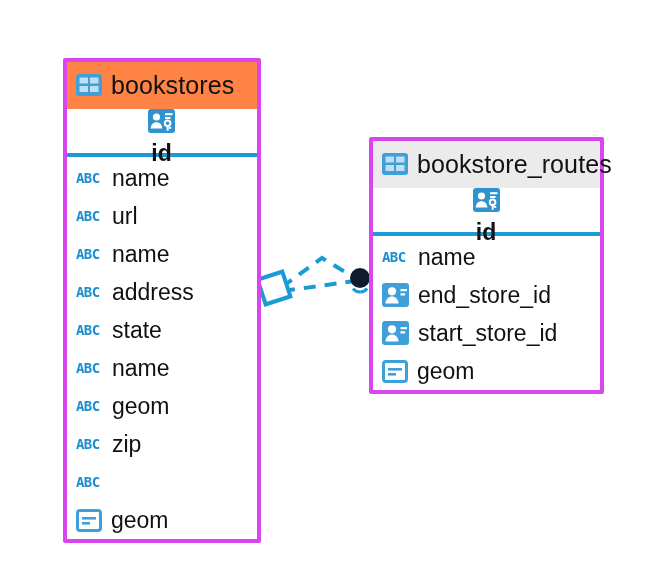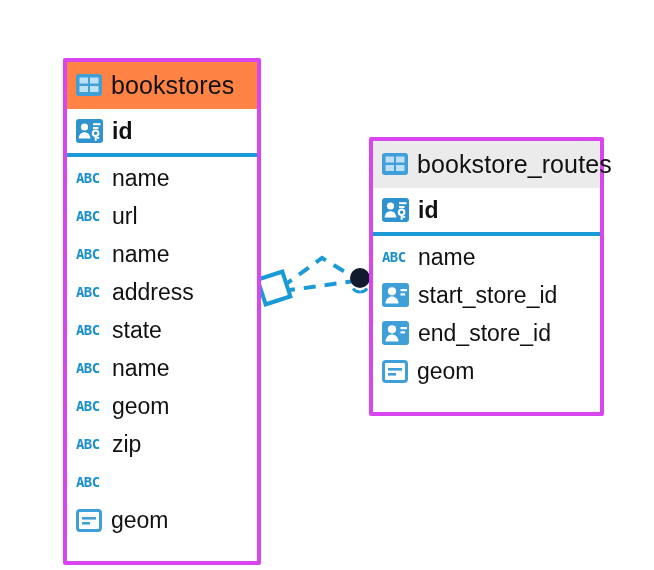--- a/index.html
+++ b/index.html
@@ -46,37 +46,38 @@
   }
   .entity-header.accent   { background: #ff8345; }
   .entity-header.neutral  { background: #ebebeb; }
 
   .pk-separator {
     height: 4px;
     background: #1a9ad7;
   }
 
   .field-list {
-    padding: 2px 0 22px 0;
+    padding: 2px 0 0 0;
   }
 
   .field-row {
     display: flex;
     align-items: center;
     gap: 9px;
     height: 38px;
     padding: 0 10px 0 9px;
     box-sizing: border-box;
     font-size: 23px;
     color: #111111;
     white-space: nowrap;
   }
   .field-row.pk {
     font-weight: bold;
     height: 44px;
+    flex-direction: column;
   }
   .field-name { line-height: 1; }
 
   
   .icon {
     flex: 0 0 auto;
     display: inline-block;
     line-height: 0;
   }
   .icon svg { display: block; }
@@ -261,34 +262,34 @@
       <div class="field-row">
         <span class="icon">
           <svg width="27" height="24" viewBox="0 0 27 24">
             <rect x="0" y="0" width="27" height="24" rx="3" fill="#3f9fd8"></rect>
             <circle cx="10" cy="8.3" r="4.1" fill="#ffffff"></circle>
             <path d="M3.4 20.5c0.5-4.6 3.4-6.9 6.6-6.9s6.1 2.3 6.6 6.9z" fill="#ffffff"></path>
             <rect x="18.5" y="6" width="6.5" height="2.2" fill="#ffffff"></rect>
             <rect x="18.5" y="10.3" width="4.6" height="2.2" fill="#ffffff"></rect>
           </svg>
         </span>
-        <span class="field-name">start_store_id</span>
+        <span class="field-name">end_store_id</span>
       </div>
 
       <div class="field-row">
         <span class="icon">
           <svg width="27" height="24" viewBox="0 0 27 24">
             <rect x="0" y="0" width="27" height="24" rx="3" fill="#3f9fd8"></rect>
             <circle cx="10" cy="8.3" r="4.1" fill="#ffffff"></circle>
             <path d="M3.4 20.5c0.5-4.6 3.4-6.9 6.6-6.9s6.1 2.3 6.6 6.9z" fill="#ffffff"></path>
             <rect x="18.5" y="6" width="6.5" height="2.2" fill="#ffffff"></rect>
             <rect x="18.5" y="10.3" width="4.6" height="2.2" fill="#ffffff"></rect>
           </svg>
         </span>
-        <span class="field-name">end_store_id</span>
+        <span class="field-name">start_store_id</span>
       </div>
 
       <div class="field-row">
         <span class="icon">
           <svg width="26" height="23" viewBox="0 0 26 23">
             <rect x="1.5" y="1.5" width="23" height="20" rx="2.5" fill="#ffffff" stroke="#3f9fd8" stroke-width="3"></rect>
             <rect x="6" y="8" width="14" height="2.6" fill="#3f9fd8"></rect>
             <rect x="6" y="13" width="8" height="2.6" fill="#3f9fd8"></rect>
           </svg>
         </span>

